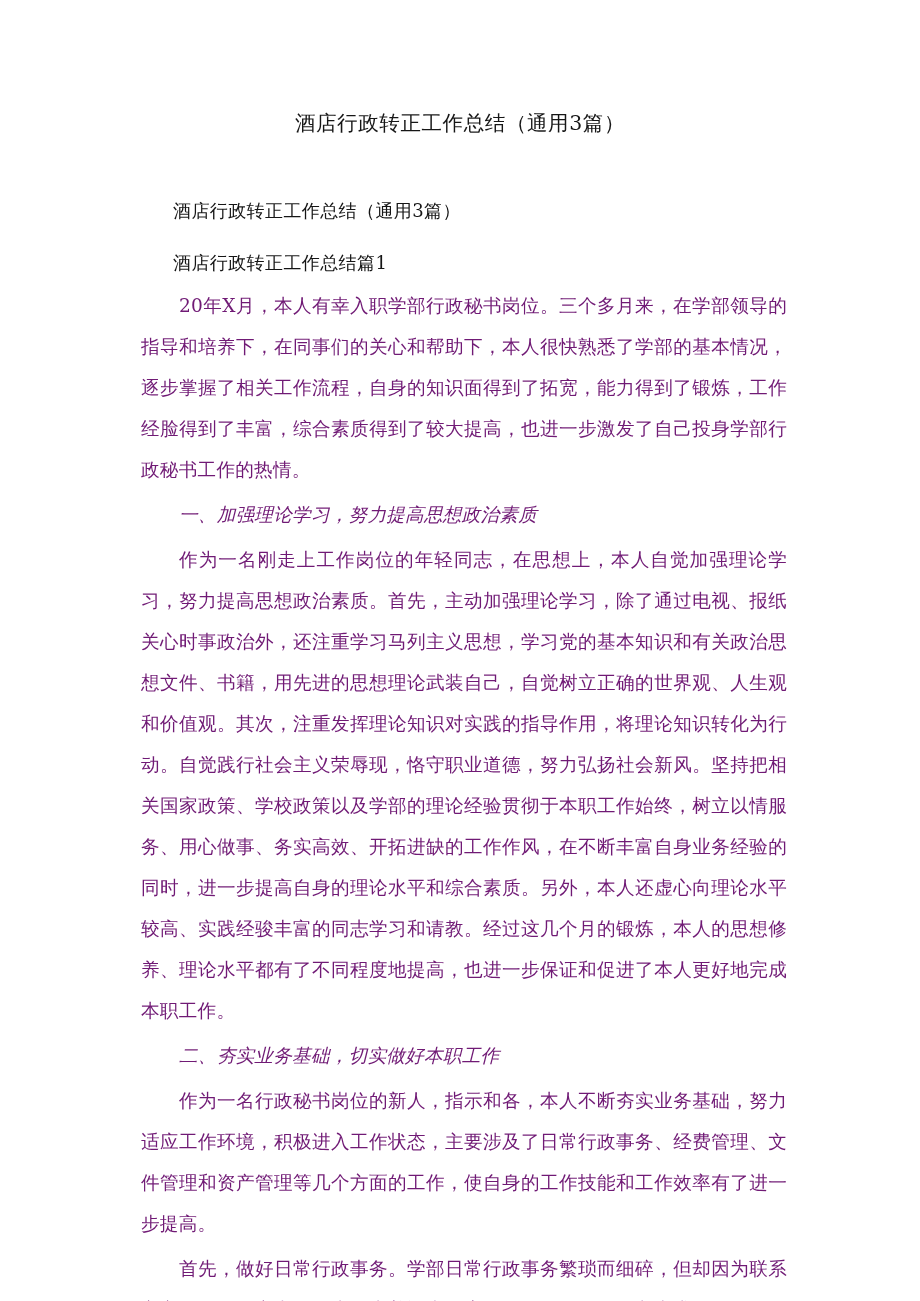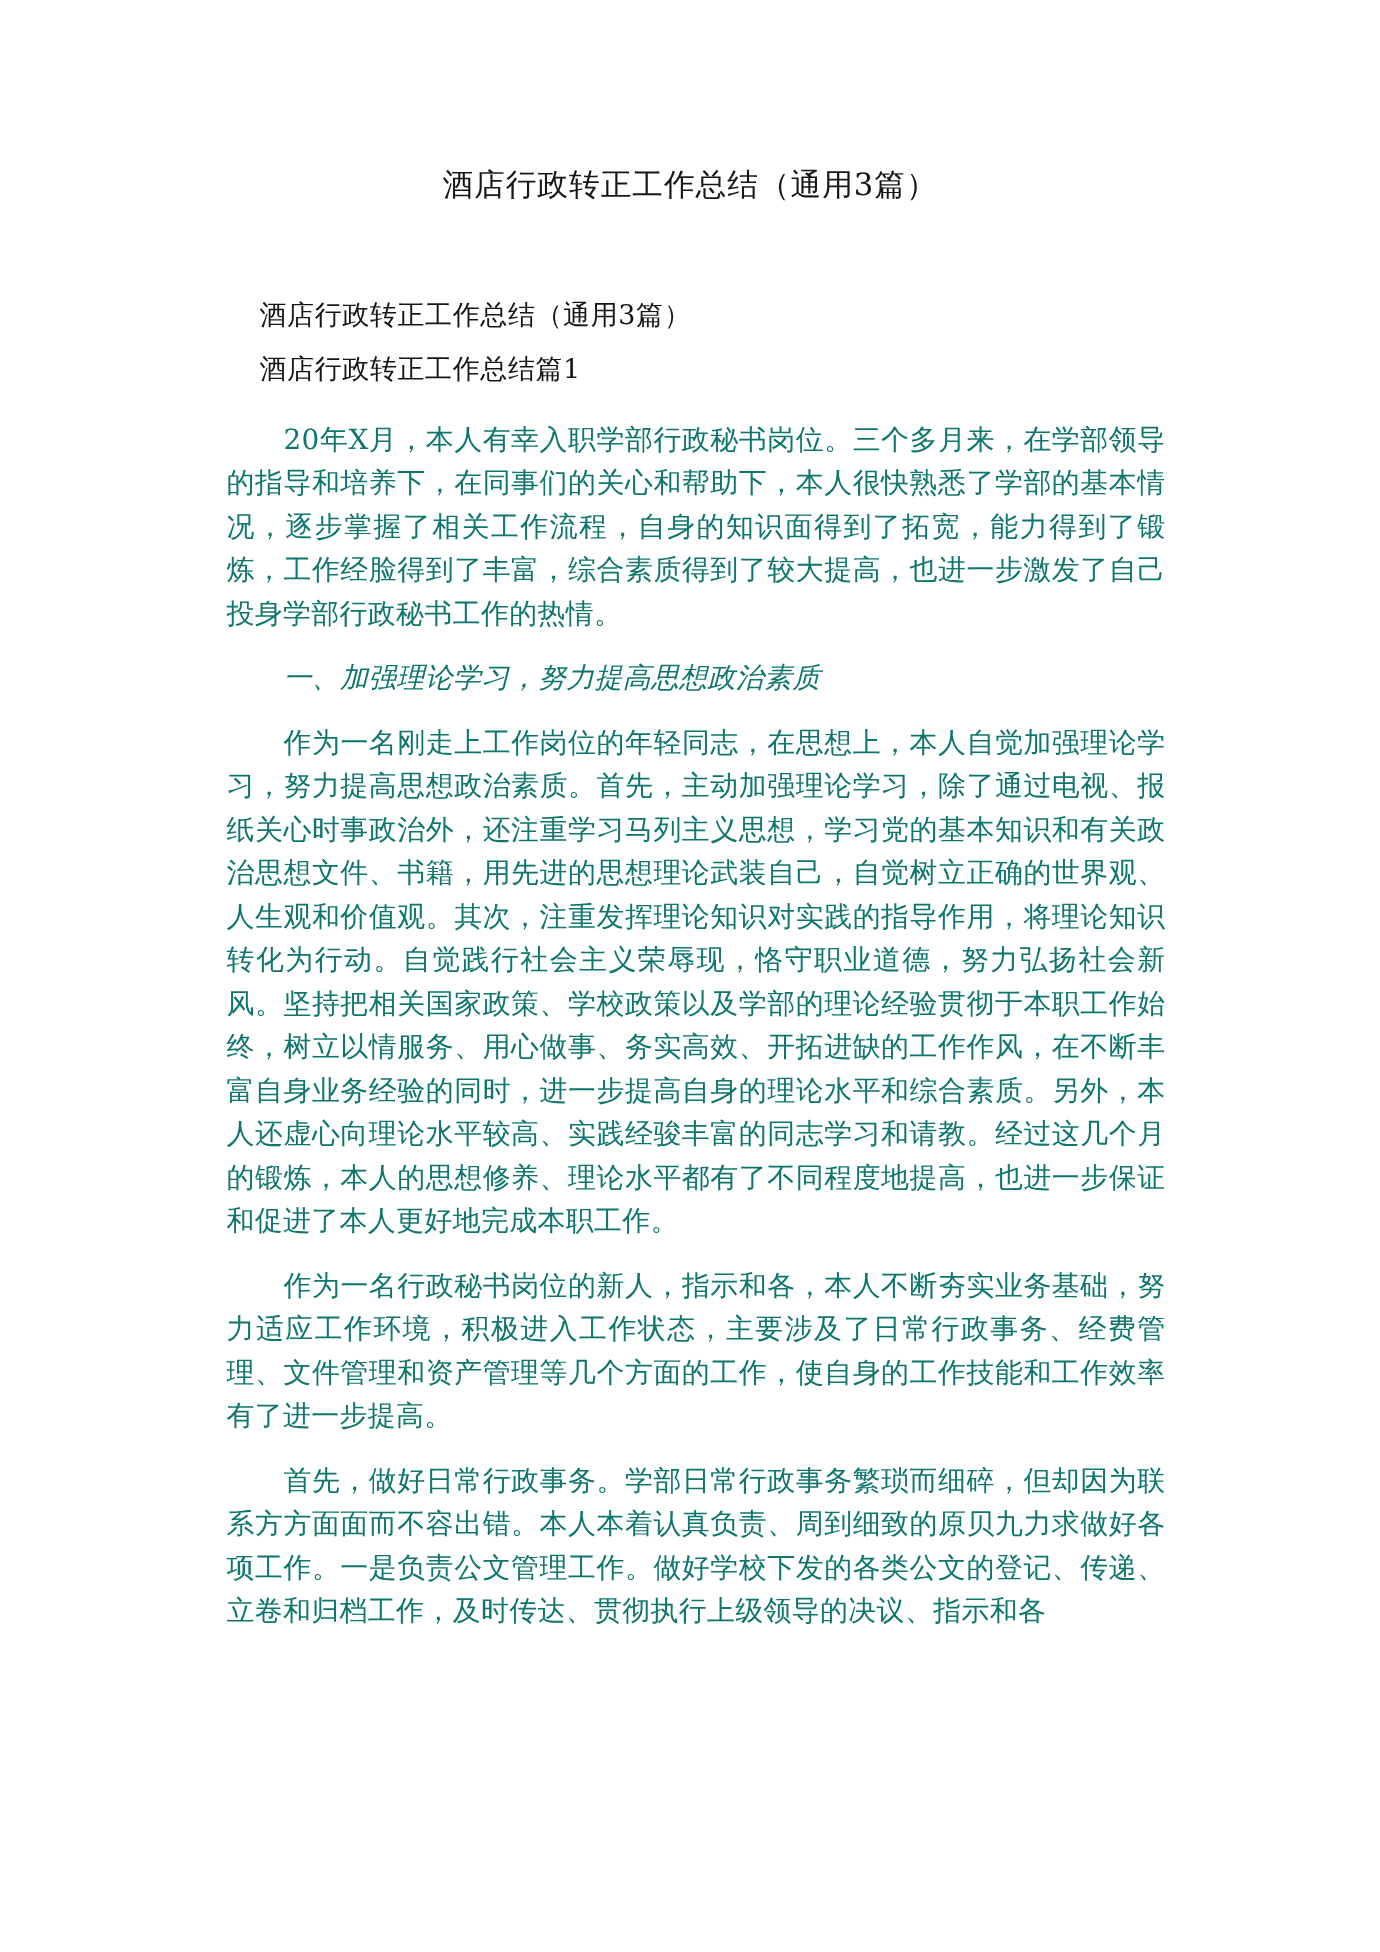--- a/index.html
+++ b/index.html
@@ -39,31 +39,31 @@
   }
   .line-head {
     font-size: 18px;
     line-height: 36px;
     letter-spacing: 0.4px;
     text-indent: 36px;
     color: #151515;
     white-space: nowrap;
   }
   .line-head.second {
-    margin-top: 0;
+    margin-top: 16px;
   }
   p.para {
-    margin: 14px;
+    margin: 4px;
     font-size: 18.6px;
-    line-height: 29px;
+    line-height: 41px;
     letter-spacing: 0.25px;
     text-indent: 38px;
     text-align: justify;
     text-justify: inter-ideograph;
-    color: #0f766e;
+    color: #701a75;
     word-break: break-all;
   }
   p.para.heading-para {
     white-space: nowrap;
     text-align: left;
     font-style: italic;
   }
   .spacer-top { margin-top: 4px; }
 </style>
 </head>
@@ -78,20 +78,21 @@
     <div class="line-head">酒店行政转正工作总结（通用3篇）</div>
 
     <div class="line-head second">酒店行政转正工作总结篇1</div>
 
     <p class="para spacer-top">20年X月，本人有幸入职学部行政秘书岗位。三个多月来，在学部领导的指导和培养下，在同事们的关心和帮助下，本人很快熟悉了学部的基本情况，逐步掌握了相关工作流程，自身的知识面得到了拓宽，能力得到了锻炼，工作经脸得到了丰富，综合素质得到了较大提高，也进一步激发了自己投身学部行政秘书工作的热情。</p>
 
     <p class="para heading-para">一、加强理论学习，努力提高思想政治素质</p>
 
     <p class="para">作为一名刚走上工作岗位的年轻同志，在思想上，本人自觉加强理论学习，努力提高思想政治素质。首先，主动加强理论学习，除了通过电视、报纸关心时事政治外，还注重学习马列主义思想，学习党的基本知识和有关政治思想文件、书籍，用先进的思想理论武装自己，自觉树立正确的世界观、人生观和价值观。其次，注重发挥理论知识对实践的指导作用，将理论知识转化为行动。自觉践行社会主义荣辱现，恪守职业道德，努力弘扬社会新风。坚持把相关国家政策、学校政策以及学部的理论经验贯彻于本职工作始终，树立以情服务、用心做事、务实高效、开拓进缺的工作作风，在不断丰富自身业务经验的同时，进一步提高自身的理论水平和综合素质。另外，本人还虚心向理论水平较高、实践经骏丰富的同志学习和请教。经过这几个月的锻炼，本人的思想修养、理论水平都有了不同程度地提高，也进一步保证和促进了本人更好地完成本职工作。</p>
 
+    <p class="para heading-para">二、夯实业务基础，切实做好本职工作</p>
 
     <p class="para">作为一名行政秘书岗位的新人，指示和各，本人不断夯实业务基础，努力适应工作环境，积极进入工作状态，主要涉及了日常行政事务、经费管理、文件管理和资产管理等几个方面的工作，使自身的工作技能和工作效率有了进一步提高。</p>
 
     <p class="para">首先，做好日常行政事务。学部日常行政事务繁琐而细碎，但却因为联系方方面面而不容出错。本人本着认真负责、周到细致的原贝九力求做好各项工作。一是负责公文管理工作。做好学校下发的各类公文的登记、传递、立卷和归档工作，及时传达、贯彻执行上级领导的决议、指示和各</p>
 
   </div>
 
 </div>
 
 </body></html>

